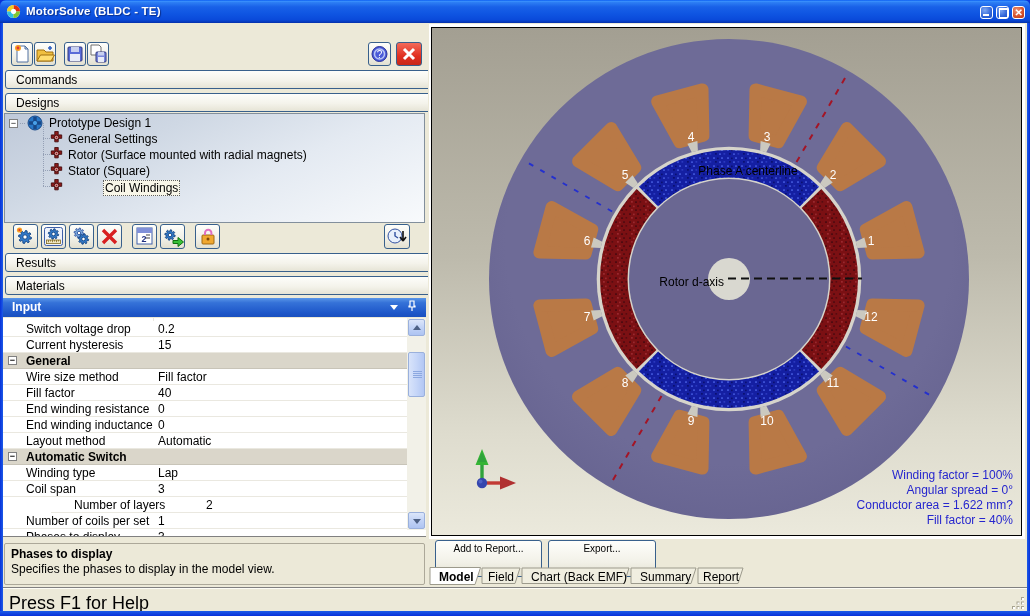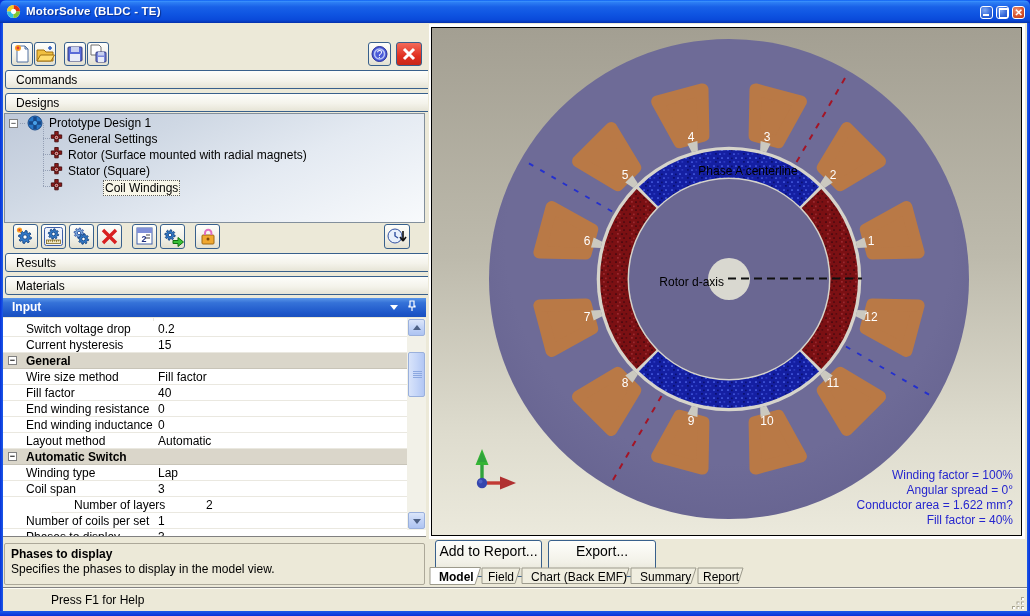--- a/index.html
+++ b/index.html
@@ -58,26 +58,26 @@
 .sarr { position:absolute; left:4px; width:0; height:0; border-left:4px solid transparent; border-right:4px solid transparent; }
 
 #desc { position:absolute; left:1px; top:520px; width:421px; height:42px; background:#ECE9D8; border:1px solid #ACA899; border-radius:2px; }
 #desc .h { position:absolute; left:6px; top:3px; font-weight:bold; }
 #desc .d { position:absolute; left:6px; top:18px; }
 
 #rpanel { position:absolute; left:425px; top:0px; width:599px; height:588px; background:#ECE9D8; }
 #mview { position:absolute; left:1px; top:1px; width:596px; height:515px; background:#fff; }
 #mviewin { position:absolute; left:2px; top:3px; width:591px; height:509px; border:1px solid #000; overflow:hidden; }
 .xpbtn { position:absolute; height:37px; border:1px solid #38608C; border-radius:3px;
-  background:linear-gradient(180deg,#FEFEFB,#F2F1E8 60%,#E2E0D0); text-align:center; font-size:14px; padding-top:2px; }
+  background:linear-gradient(180deg,#FEFEFB,#F2F1E8 60%,#E2E0D0); text-align:center; font-size:10px; padding-top:2px; }
 
 #tabs { position:absolute; left:0px; top:544px; width:599px; height:20px; }
 
 #status { position:absolute; left:0; top:564px; width:1024px; height:24px; border-top:1px solid #808080; background:#ECE9D8; box-shadow:inset 0 1px 0 #FDFCF5; }
-#status .t { position:absolute; left:6px; top:5px; font-size:12px;margin-left:42px; }
+#status .t { position:absolute; left:6px; top:5px; font-size:18px; }
 </style>
 </head>
 <body>
 <div id="win">
   <div id="titlebar">
     <svg id="appicon" viewBox="0 0 16 16">
       <circle cx="8" cy="8" r="7" fill="#E8E8F0"></circle>
       <path d="M8 1 A7 7 0 0 1 15 8 L11 8 A4 4 0 0 0 8 5 Z" fill="#E03010"></path>
       <path d="M1 8 A7 7 0 0 1 8 1 L8 5 A4 4 0 0 0 5 8 Z" fill="#F0D020"></path>
       <path d="M8 15 A7 7 0 0 1 1 8 L5 8 A4 4 0 0 0 8 11 Z" fill="#30C0E0"></path>

